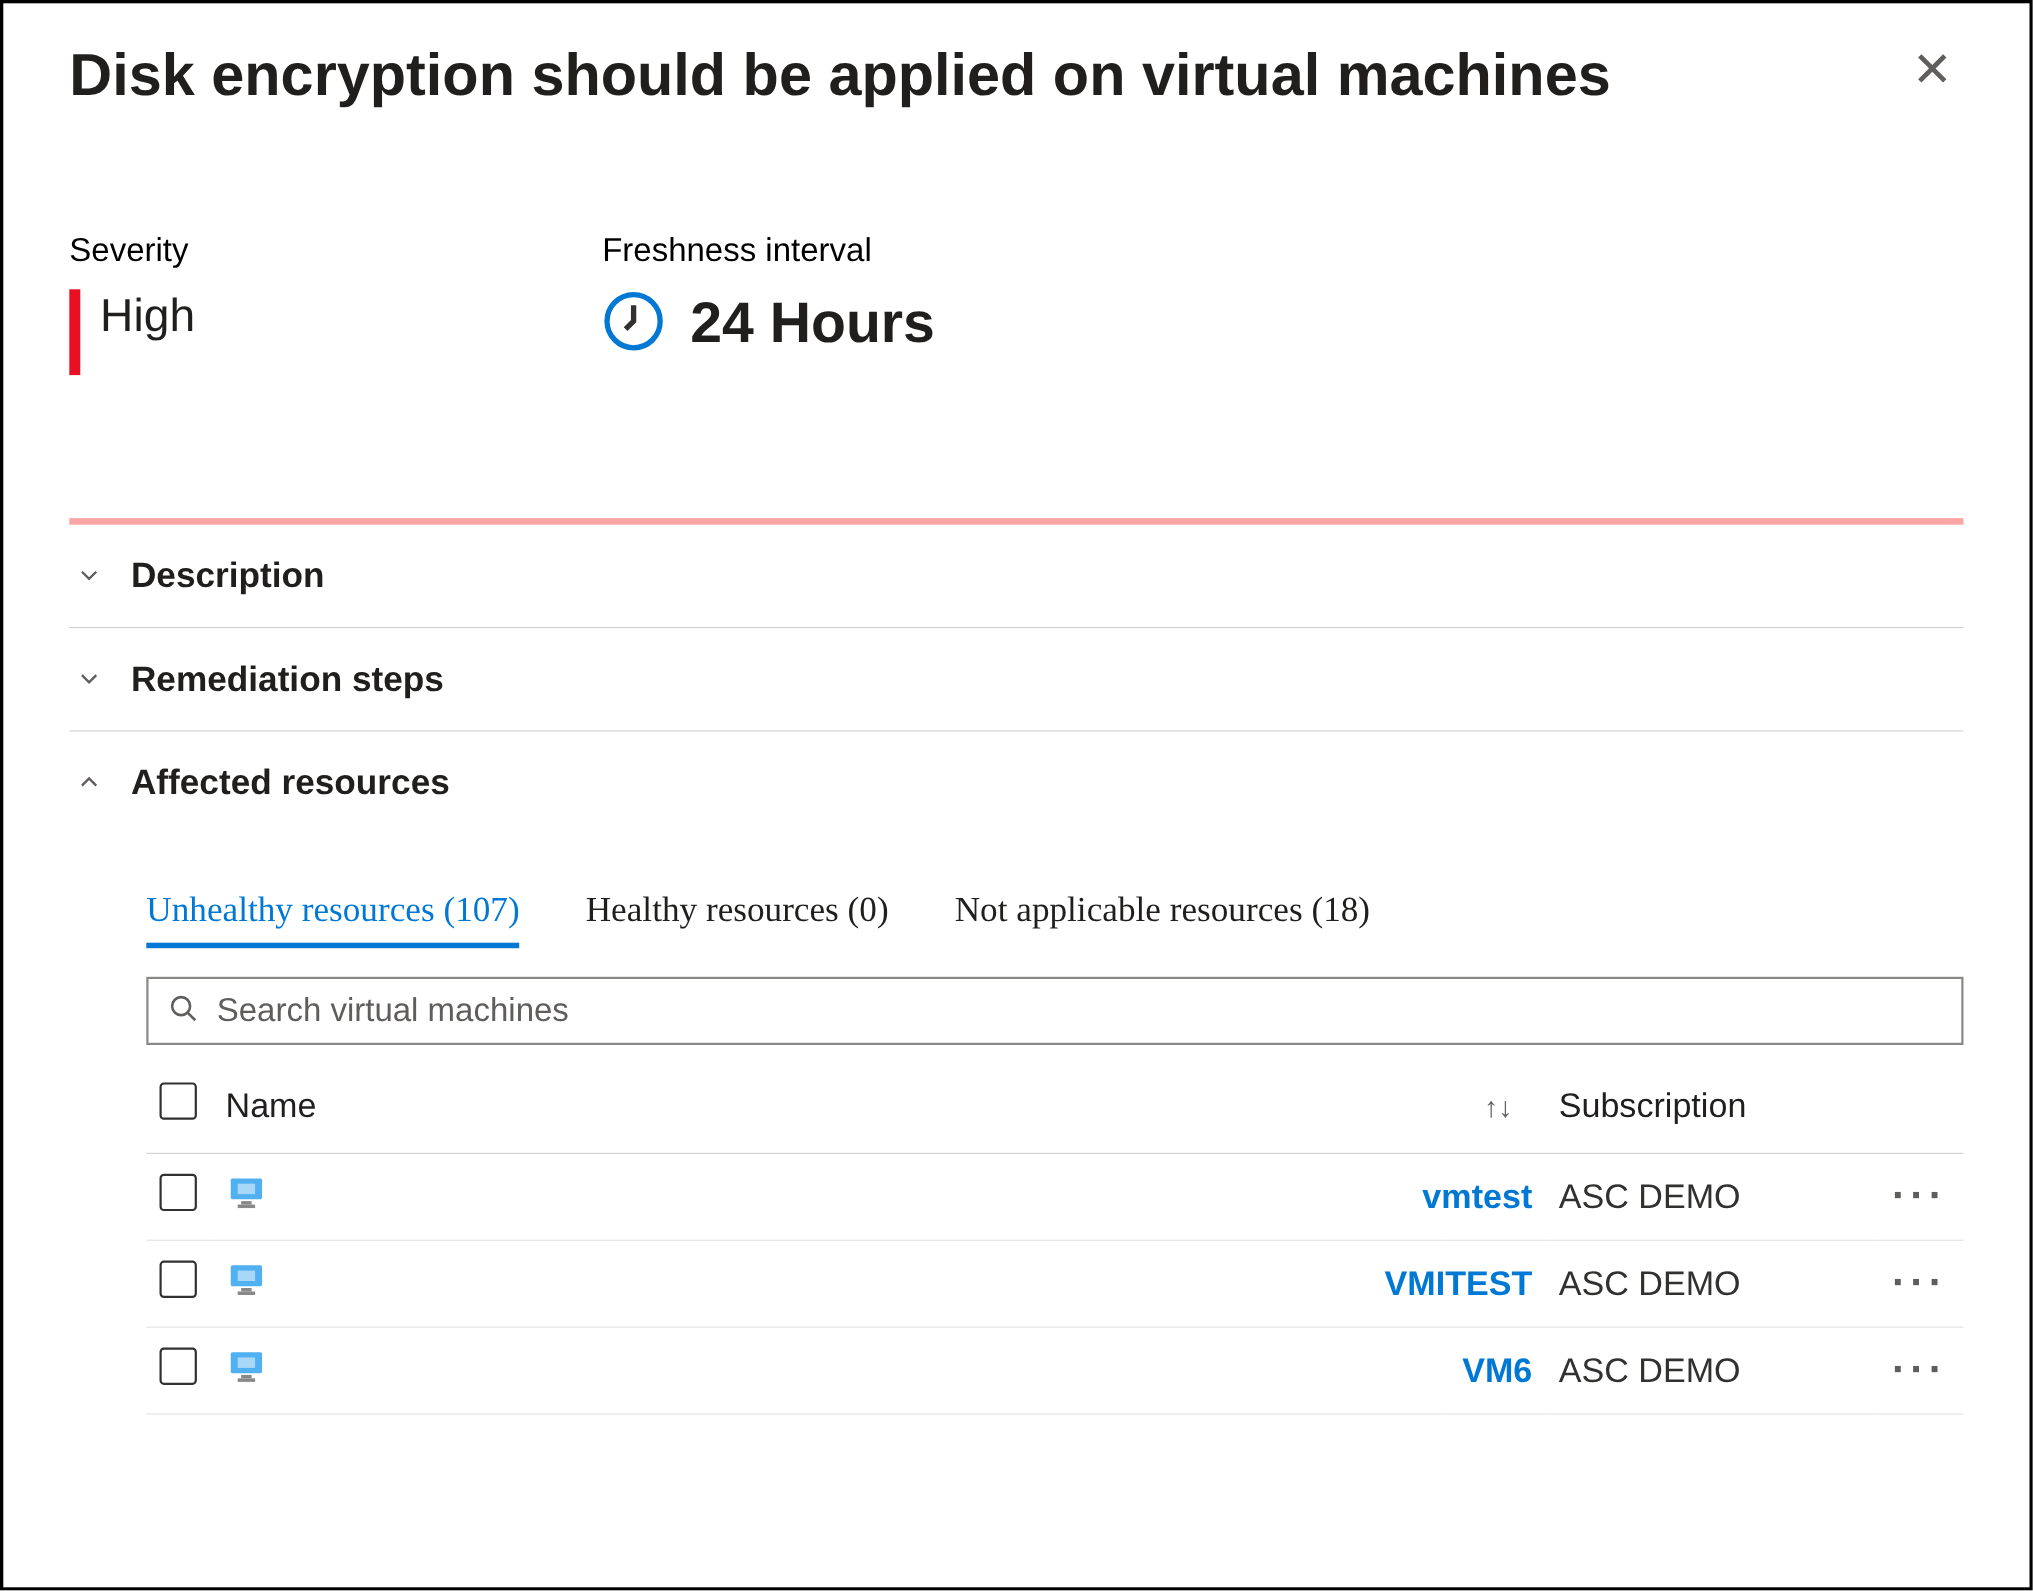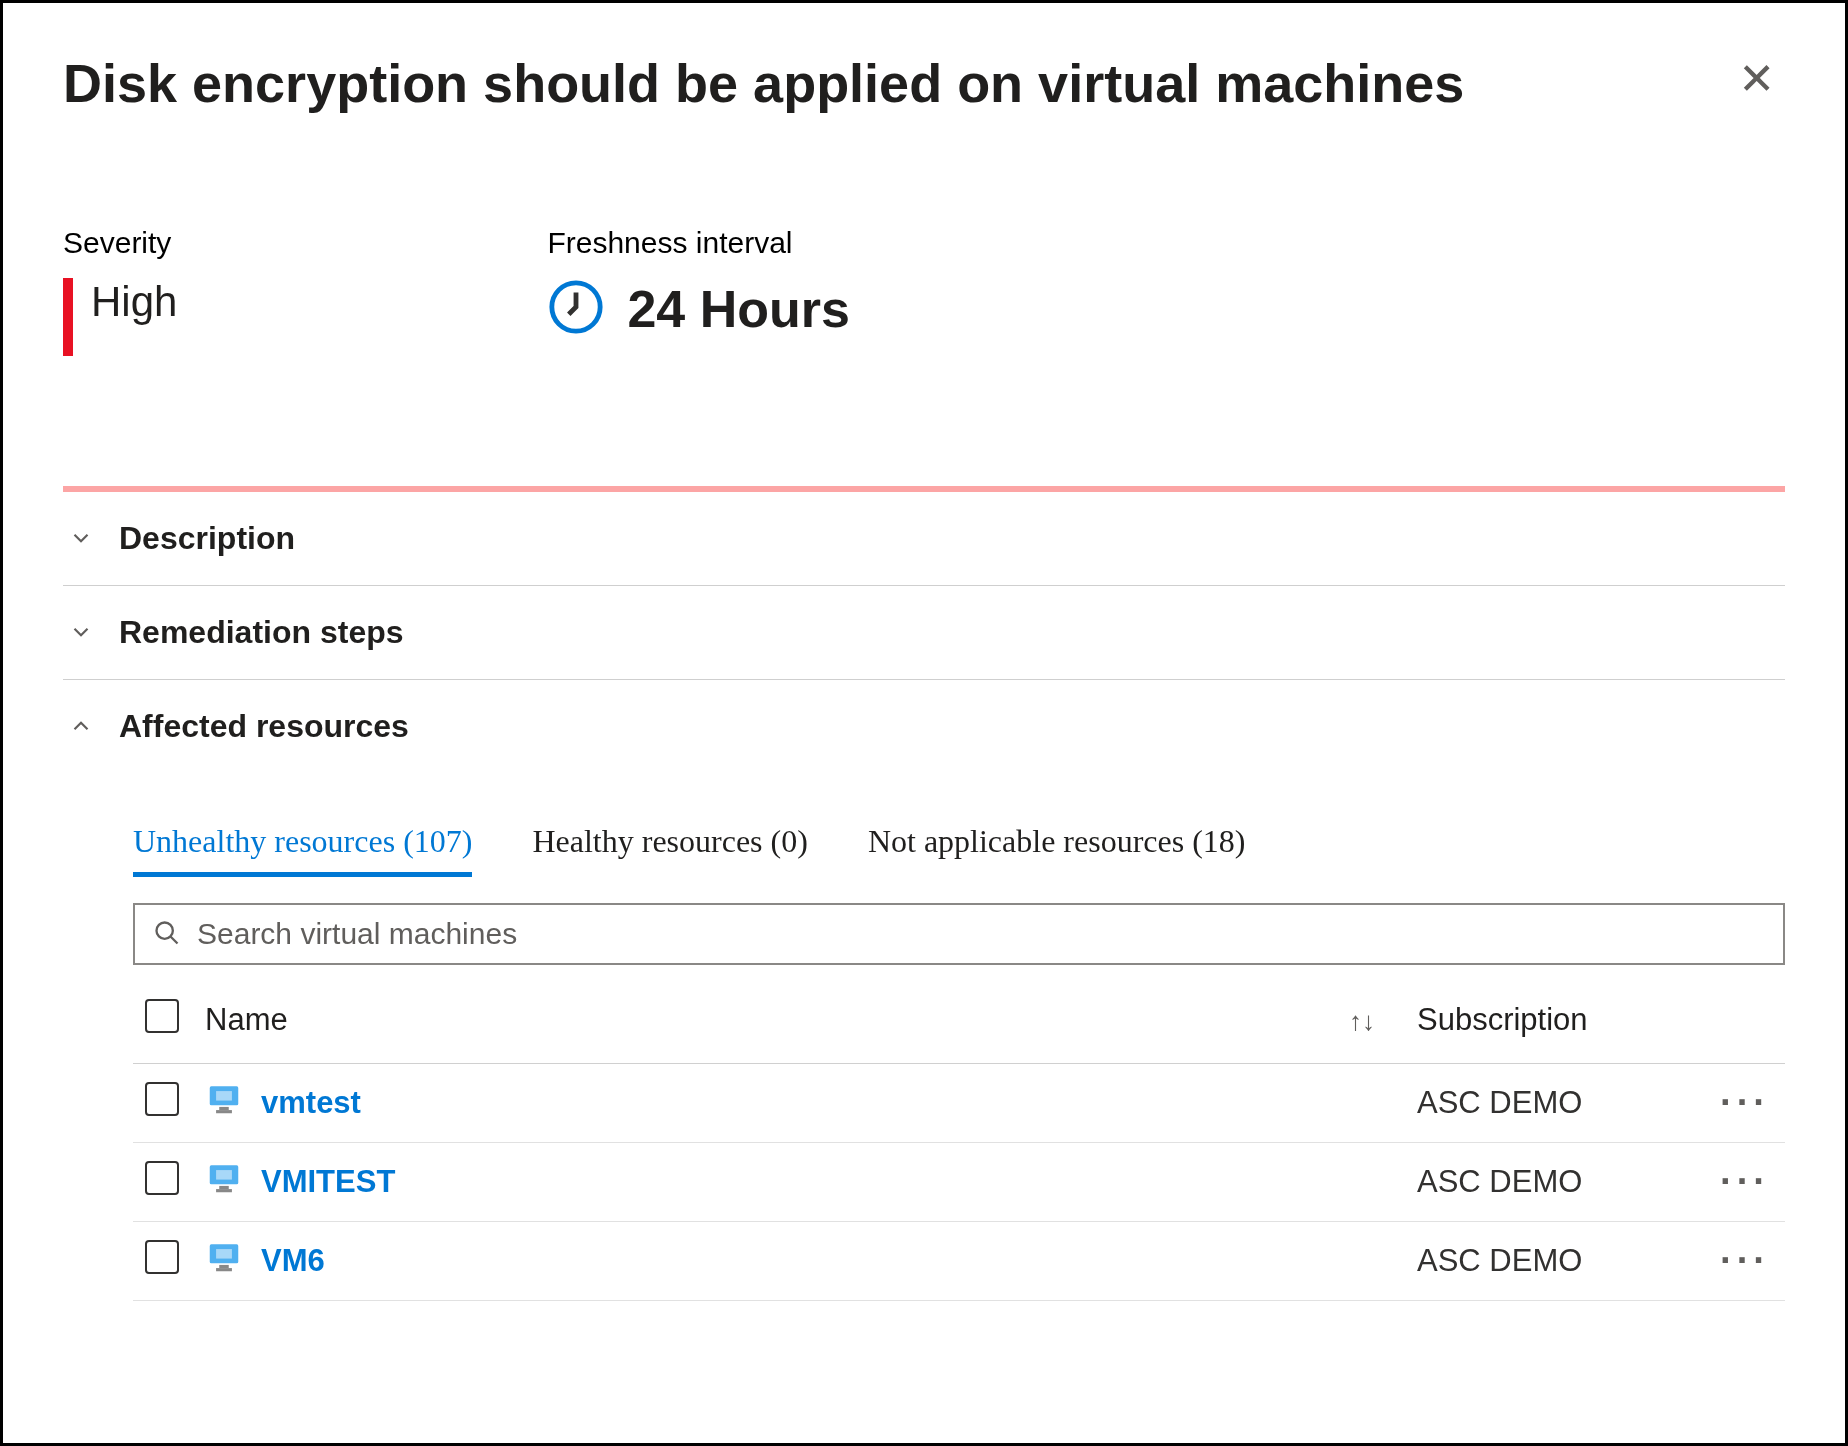--- a/index.html
+++ b/index.html
@@ -1,17 +1,17 @@
 <!DOCTYPE html>
 <html><head>
 <meta charset="utf-8">
 <style>
   * { box-sizing: border-box; margin: 0; padding: 0; }
   html, body { width: 1848px; height: 1446px; font-family: "Segoe UI", Arial, sans-serif; background: #fff; color: #323130; }
-  .page { padding: 48px 60px; border: 3px solid #000; width: 1848px; height: 1446px; }
+  .page { padding: 33px 60px; border: 3px solid #000; width: 1848px; height: 1446px; }
   .header { display: flex; align-items: flex-start; justify-content: space-between; margin-bottom: 110px; }
   .title { font-size: 54px; font-weight: 600; color: #201f1e; line-height: 1.2; }
   .close { font-size: 44px; color: #605e5c; cursor: pointer; padding: 6px 10px; line-height: 1; }
 
   .meta-row { display: flex; gap: 370px; margin-bottom: 130px; }
   .meta-block { display: flex; flex-direction: column; gap: 18px; }
   .meta-label { font-size: 30px; color: #000000; }
   .sev-value-row { display: flex; gap: 18px; }
   .sev-bar { width: 10px; height: 78px; background: #e81123; }
   .sev-text { font-size: 42px; color: #201f1e; }
@@ -30,21 +30,21 @@
   .tab.active { color: #0078d4; border-bottom: 5px solid #0078d4; font-weight: 400; }
 
   .search-box { display: flex; align-items: flex-end; border: 2px solid #8a8886; padding: 12px 18px; gap: 16px; margin-bottom: 10px; }
   .search-box input { border: none; outline: none; font-size: 30px; flex: 1; color: #605e5c; }
   .search-box input::placeholder { color: #605e5c; }
 
   table { width: 100%; border-collapse: collapse; }
   th { text-align: left; font-size: 31px; font-weight: 400; color: #201f1e; padding: 24px 12px 22px; border-bottom: 1px solid #d0d0d0; }
   td { font-size: 31px; padding: 16px 12px; border-bottom: 1px solid #e1e1e1; vertical-align: middle; }
   .chk { width: 34px; height: 34px; border: 2px solid #323130; border-radius: 4px; display: inline-block; cursor: pointer; }
-  .vm-cell { display: flex; align-items: center; gap: 18px; }
+  .vm-cell { display: flex; align-items: center; gap: 18px; justify-content: space-between; }
   .vm-name { color: #0078d4; font-weight: 600; cursor: pointer; }
   .sort { font-size: 26px; color: #605e5c; }
   .more { font-size: 38px; letter-spacing: 4px; color: #605e5c; cursor: pointer; font-weight: 700; }
   th.chk-col, td.chk-col { width: 60px; }
   th.sub-col, td.sub-col { width: 300px; }
   th.sort-col { width: 90px; text-align: right; padding-right: 30px;}
   th.more-col, td.more-col { width: 80px; text-align: center; }
 </style>
 </head>
 <body>

